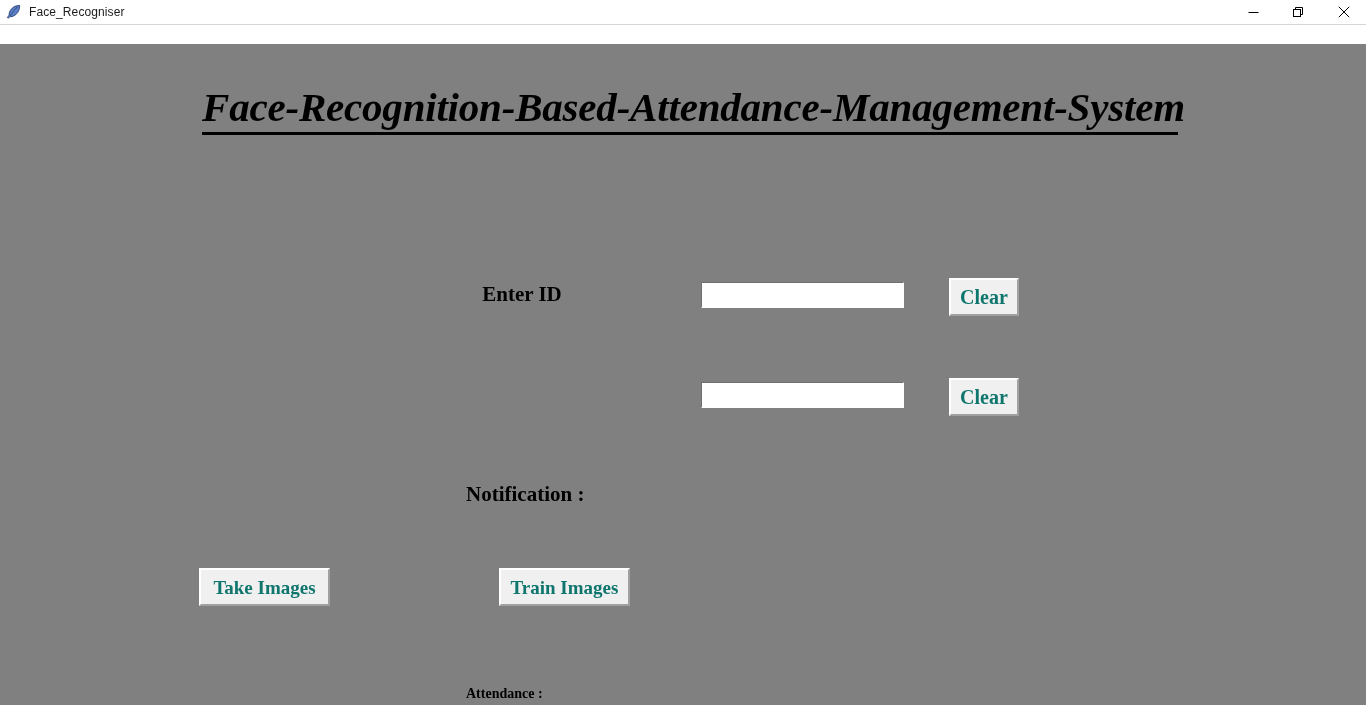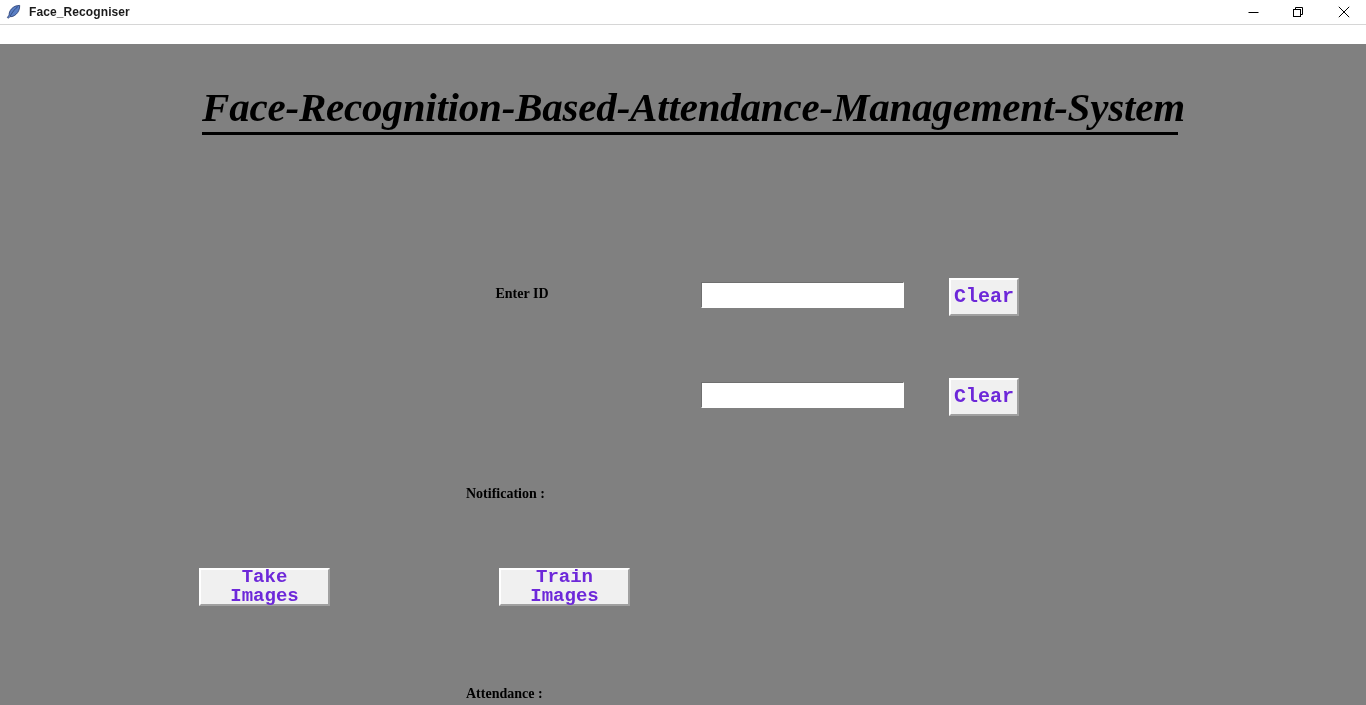--- a/index.html
+++ b/index.html
@@ -34,21 +34,20 @@
     border-bottom: 1px solid #d6d6d6;
     display: flex;
     align-items: center;
   }
   #titlebar-left {
     display: flex;
     align-items: center;
     height: 24px;
     padding-left: 5px;
     flex: 0 0 auto;
-    font-weight: bold;
   }
   .app-icon {
     width: 16px;
     height: 16px;
     display: block;
     flex: 0 0 auto;
   }
   #title-text {
     font-family: "Liberation Sans", "DejaVu Sans", sans-serif;
     font-size: 12px;
@@ -113,21 +112,21 @@
     width: 976px;
     height: 3px;
     background: #000000;
   }
 
   
   .form-label {
     position: absolute;
     font-family: "Liberation Serif", "DejaVu Serif", serif;
     font-weight: bold;
-    font-size: 14px;
+    font-size: 21px;
     line-height: 26px;
     color: #000000;
     white-space: nowrap;
     text-align: center;
   }
 
   #label-enter-id   { left: 422px; top: 237px; width: 200px; }
   #label-enter-name { left: 422px; top: 337px; width: 200px; }
   #label-notification { left: 466px; top: 437px; }
 
@@ -167,23 +166,23 @@
 
   
   .tk-button {
     position: absolute;
     background: #f0f0f0;
     border-top: 2px solid #ffffff;
     border-left: 2px solid #ffffff;
     border-right: 2px solid #a0a0a0;
     border-bottom: 2px solid #a0a0a0;
     box-sizing: border-box;
-    font-family: Liberation Mono, monospace;
-    font-weight: bold;
-    color: #6d28d9;
+    font-family: Liberation Serif, serif;
+    font-weight: bold;
+    color: #0f766e;
     display: flex;
     align-items: center;
     justify-content: center;
     cursor: default;
     padding: 4px;
     line-height: 1;
   }
 
   #btn-clear-id {
     left: 949px; top: 234px;

